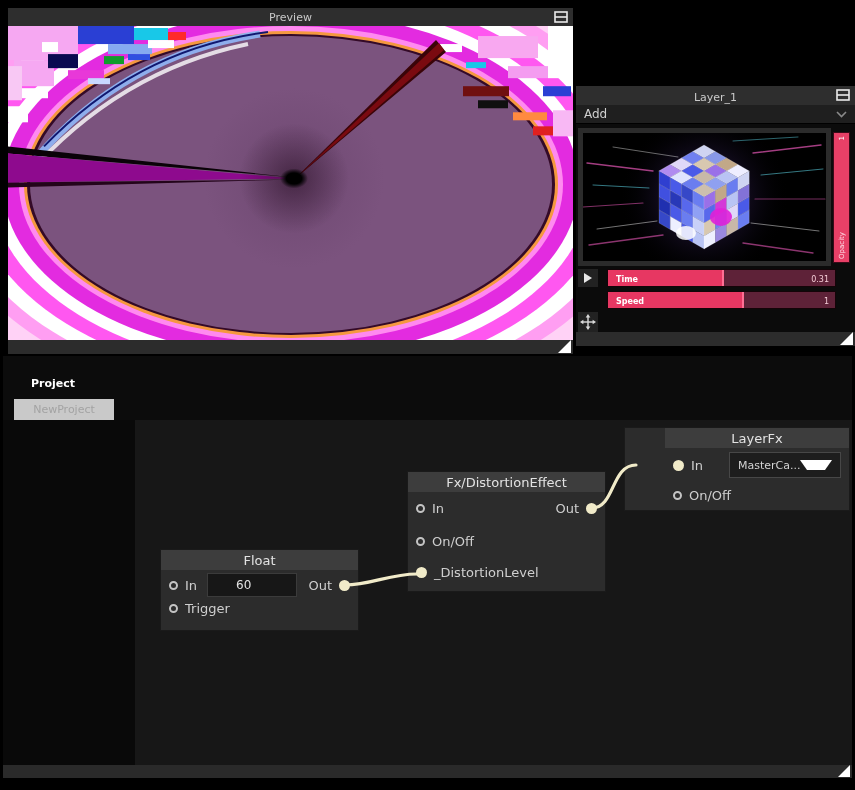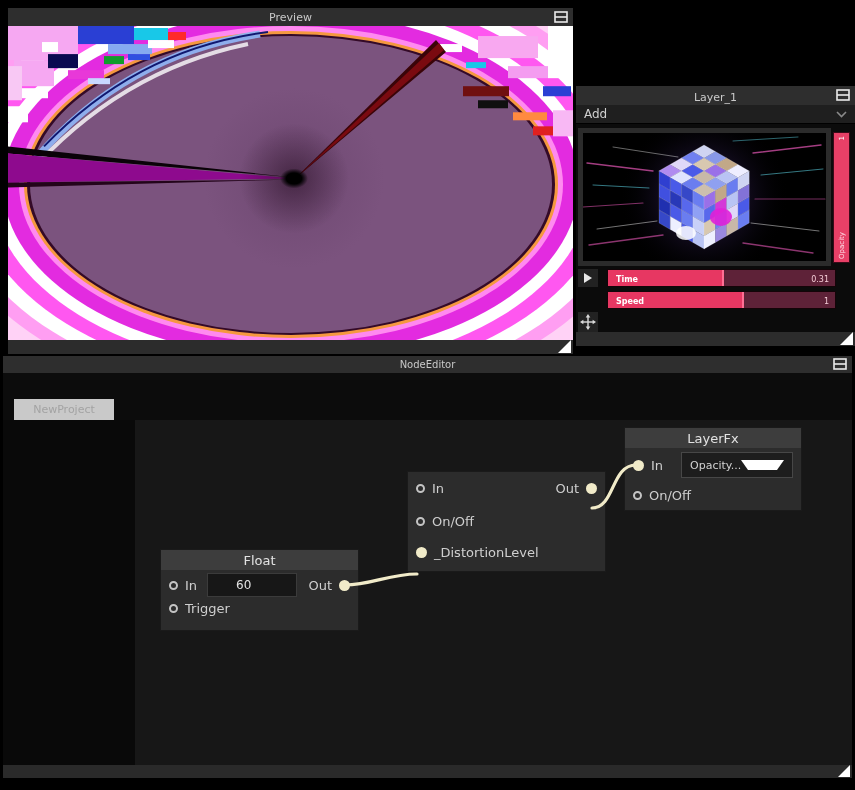--- a/index.html
+++ b/index.html
@@ -293,28 +293,24 @@
       <polygon points="16,8 12.6,5.7 12.6,10.3" fill="#dcdcdc"></polygon>
     </svg>
   </div>
 
   <div class="panel-bottom">
     <div class="resize-tri"></div>
   </div>
 </div>
 
 <div class="panel" id="node-editor">
-  <div class="titlebar">
-    <span class="tlabel" style="font-size:10px;">NodeEditor</span>
-    <svg class="win-icon" style="top:2px;" viewBox="0 0 14 12">
-      <rect x="1" y="1" width="12" height="10" fill="none" stroke="#eaeaea" stroke-width="1.6"></rect>
-      <line x1="1" y1="6" x2="13" y2="6" stroke="#eaeaea" stroke-width="1.6"></line>
-    </svg>
-  </div>
-
+
+  <div class="menu-row">
+    <span class="menu-item">Project</span>
+  </div>
 
   <div class="tab-row">
     <div class="tab">
       <span>NewProject</span>
     </div>
   </div>
 
   <div class="ne-body">
     <div class="tab-col"></div>
 
@@ -331,47 +327,50 @@
           <span class="port filled"></span>
         </span>
       </div>
       <div class="nrow" style="height:30px; padding-bottom:13px;">
         <span class="port"></span>
         <span class="plabel">Trigger</span>
       </div>
     </div>
 
     <div class="node" style="left:405px; top:52px; width:197px;">
+      <div class="node-title">
+        <span>Fx/DistortionEffect</span>
+      </div>
       <div class="nrow" style="height:33px;">
         <span class="port"></span>
         <span class="plabel">In</span>
         <span class="rside">
           <span class="plabel">Out</span>
           <span class="port filled"></span>
         </span>
       </div>
       <div class="nrow" style="height:33px;">
         <span class="port"></span>
         <span class="plabel">On/Off</span>
       </div>
       <div class="nrow" style="height:33px; padding-bottom:4px;">
         <span class="port filled"></span>
         <span class="plabel">_DistortionLevel</span>
       </div>
     </div>
 
-    <div class="node" style="left:622px; top:8px; width:176px;">
+    <div class="node" style="left:622px; top:8px; width:224px;padding-left:40px;">
       <div class="node-title">
         <span>LayerFx</span>
       </div>
       <div class="nrow" style="height:34px;">
         <span class="port filled"></span>
         <span class="plabel">In</span>
         <span class="ndrop">
-          <span>Opacity...</span>
+          <span>MasterCa...</span>
           <span class="drop-arrow"></span>
         </span>
       </div>
       <div class="nrow" style="height:28px; padding-bottom:2px;">
         <span class="port"></span>
         <span class="plabel">On/Off</span>
       </div>
     </div>
   </div>
 

